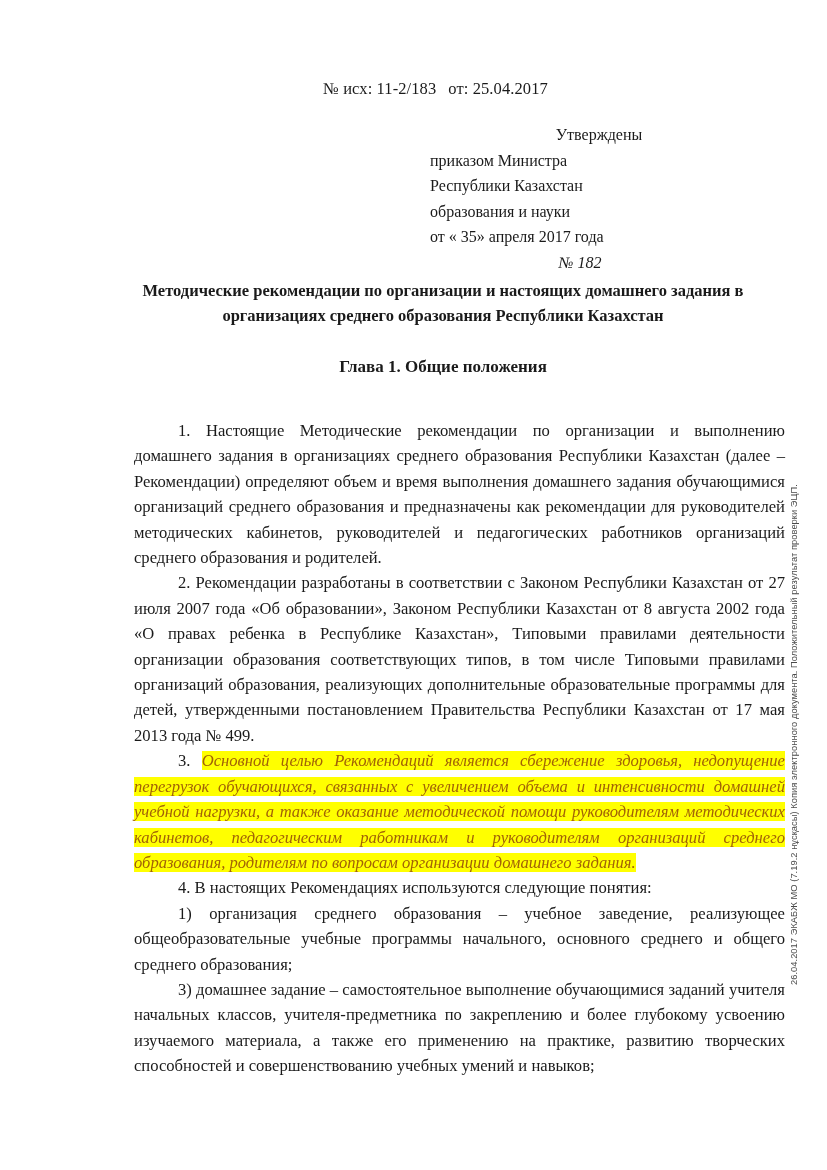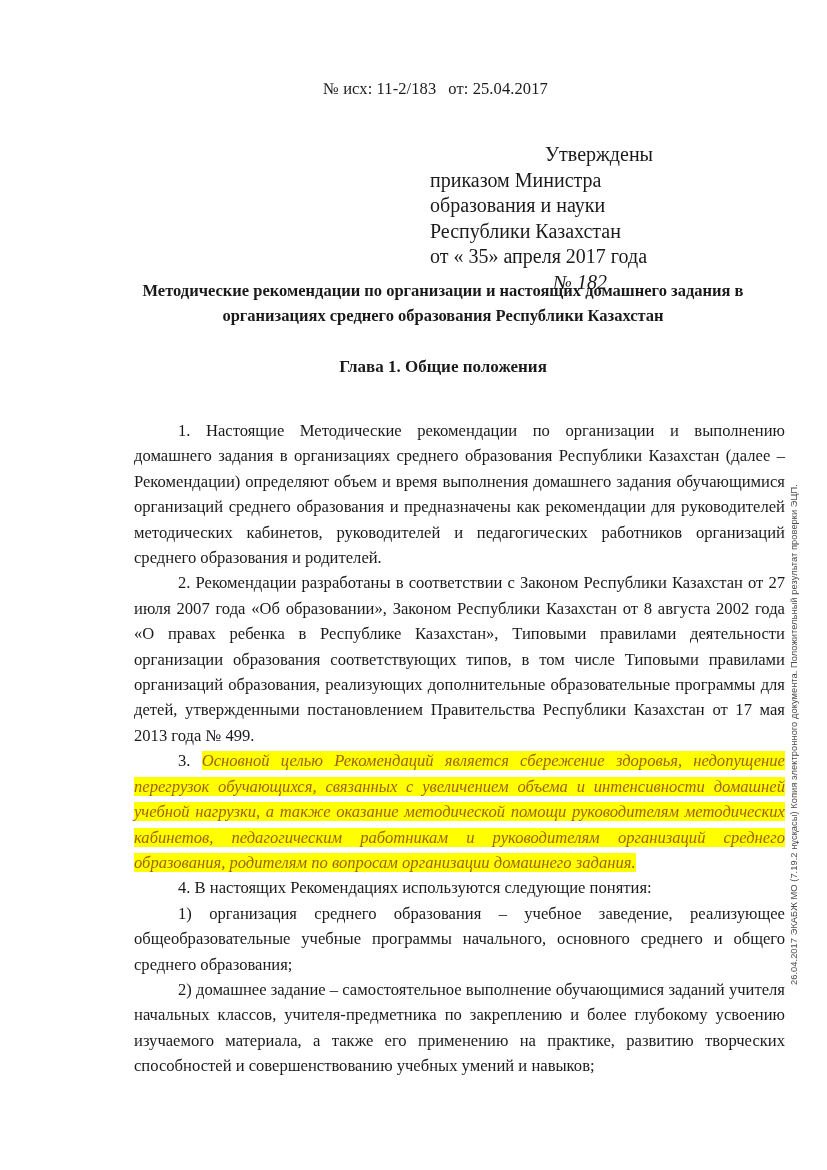--- a/index.html
+++ b/index.html
@@ -36,23 +36,22 @@
   }
   .reg-line .gap { display: inline-block; width: 12px; }
 
   
   .approval {
     position: absolute;
     top: 122px;
     left: 430px;
     width: 338px;
     text-align: left;
-    font-size: 20px;
+    font-size: 16px;
     line-height: 25.5px;
-    margin-top: 20px;
   }
   .approval .ln { display: block; white-space: nowrap; }
   .approval .ln.c { text-align: center; }
   .approval .ln.r2 { text-align: center; padding-right: 38px; font-style: italic; }
 
   
   .doc-title {
     position: absolute;
     top: 278px;
     left: 118px;
@@ -125,39 +124,39 @@
 
 <div class="page">
 
   <div class="reg-line">
     <span>№ исх: 11-2/183</span><span class="gap"></span><span>от: 25.04.2017</span>
   </div>
 
   <div class="approval">
     <span class="ln c">Утверждены</span>
     <span class="ln">приказом Министра</span>
+    <span class="ln">Республики Казахстан</span>
     <span class="ln">образования и науки</span>
-    <span class="ln">Республики Казахстан</span>
     <span class="ln">от « 35» апреля 2017 года</span>
     <span class="ln r2">№ 182</span>
   </div>
 
   <div class="doc-title">
     <span>Методические рекомендации по организации и настоящих домашнего</span>
     <span>задания в организациях среднего образования Республики Казахстан</span>
   </div>
 
   <div class="chapter-title">Глава 1. Общие положения</div>
 
   <div class="body-text">
     <p class="para">1. Настоящие Методические рекомендации по организации и выполнению домашнего задания в организациях среднего образования Республики Казахстан (далее – Рекомендации) определяют объем и время выполнения домашнего задания обучающимися организаций среднего образования и предназначены как рекомендации для руководителей методических кабинетов, руководителей и педагогических работников организаций среднего образования и родителей.</p>
     <p class="para">2. Рекомендации разработаны в соответствии с Законом Республики Казахстан от 27 июля 2007 года «Об образовании», Законом Республики Казахстан от 8 августа 2002 года «О правах ребенка в Республике Казахстан», Типовыми правилами деятельности организации образования соответствующих типов, в том числе Типовыми правилами организаций образования, реализующих дополнительные образовательные программы для детей, утвержденными постановлением Правительства Республики Казахстан от 17 мая 2013 года № 499.</p>
     <p class="para"><span>3. </span><mark class="hl">Основной целью Рекомендаций является сбережение здоровья, недопущение перегрузок обучающихся, связанных с увеличением объема и интенсивности домашней учебной нагрузки, а также оказание методической помощи руководителям методических кабинетов, педагогическим работникам и руководителям организаций среднего образования, родителям по вопросам организации домашнего задания.</mark></p>
     <p class="para">4. В настоящих Рекомендациях используются следующие понятия:</p>
     <p class="para">1) организация среднего образования – учебное заведение, реализующее общеобразовательные учебные программы начального, основного среднего и общего среднего образования;</p>
-    <p class="para">2) домашнее задание – самостоятельное выполнение обучающимися заданий учителя начальных классов, учителя-предметника по закреплению и более глубокому усвоению изучаемого материала, а также его применению на практике, развитию творческих способностей и совершенствованию учебных умений и навыков;</p>
+    <p class="para">3) домашнее задание – самостоятельное выполнение обучающимися заданий учителя начальных классов, учителя-предметника по закреплению и более глубокому усвоению изучаемого материала, а также его применению на практике, развитию творческих способностей и совершенствованию учебных умений и навыков;</p>
   </div>
 
   <div class="ecp-stamp">
     <span class="ecp-inner">26.04.2017 ЭКАБЖ МО (7.19.2 нұсқасы) Копия электронного документа. Положительный результат проверки ЭЦП.</span>
   </div>
 
 </div>
 
 </body></html>

